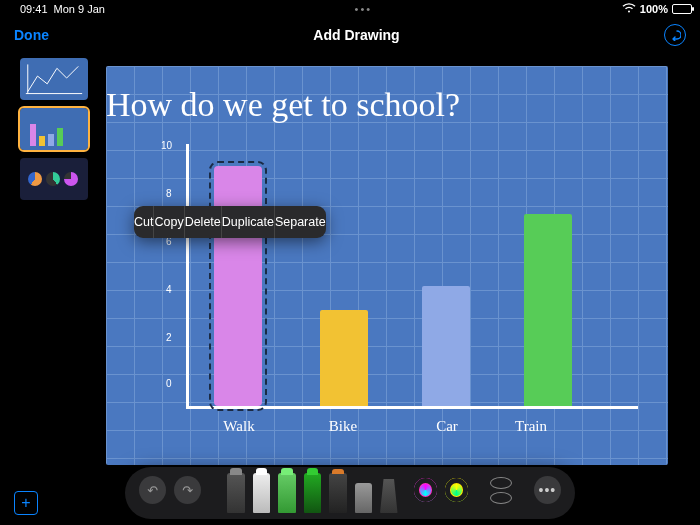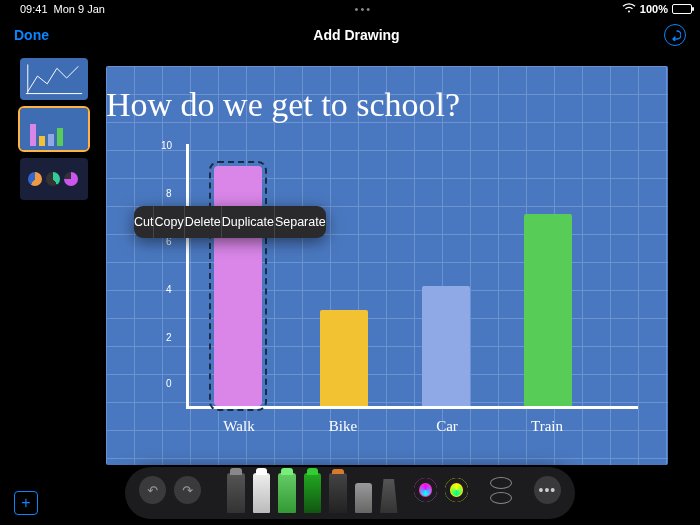--- a/index.html
+++ b/index.html
@@ -171,21 +171,21 @@
       <span class="ylab" style="left:60px; top:312px">0</span>
 
       <div class="bar sel" style="left:108px;height:240px;background:#d986e8"></div>
       <div class="bar" style="left:214px;height:96px;background:#f2c233"></div>
       <div class="bar" style="left:316px;height:120px;background:#8fa9e6"></div>
       <div class="bar" style="left:418px;height:192px;background:#57cc57"></div>
 
       <span class="xlab" style="left:98px">Walk</span>
       <span class="xlab" style="left:202px">Bike</span>
       <span class="xlab" style="left:306px">Car</span>
-      <span class="xlab" style="left:406px">Train</span>
+      <span class="xlab" style="left:390px">Train</span>
     </div>
   </div>
 </div>
 
 <div class="ctxmenu">
   <div class="item">Cut</div>
   <div class="item">Copy</div>
   <div class="item">Delete</div>
   <div class="item">Duplicate</div>
   <div class="item">Separate</div>

